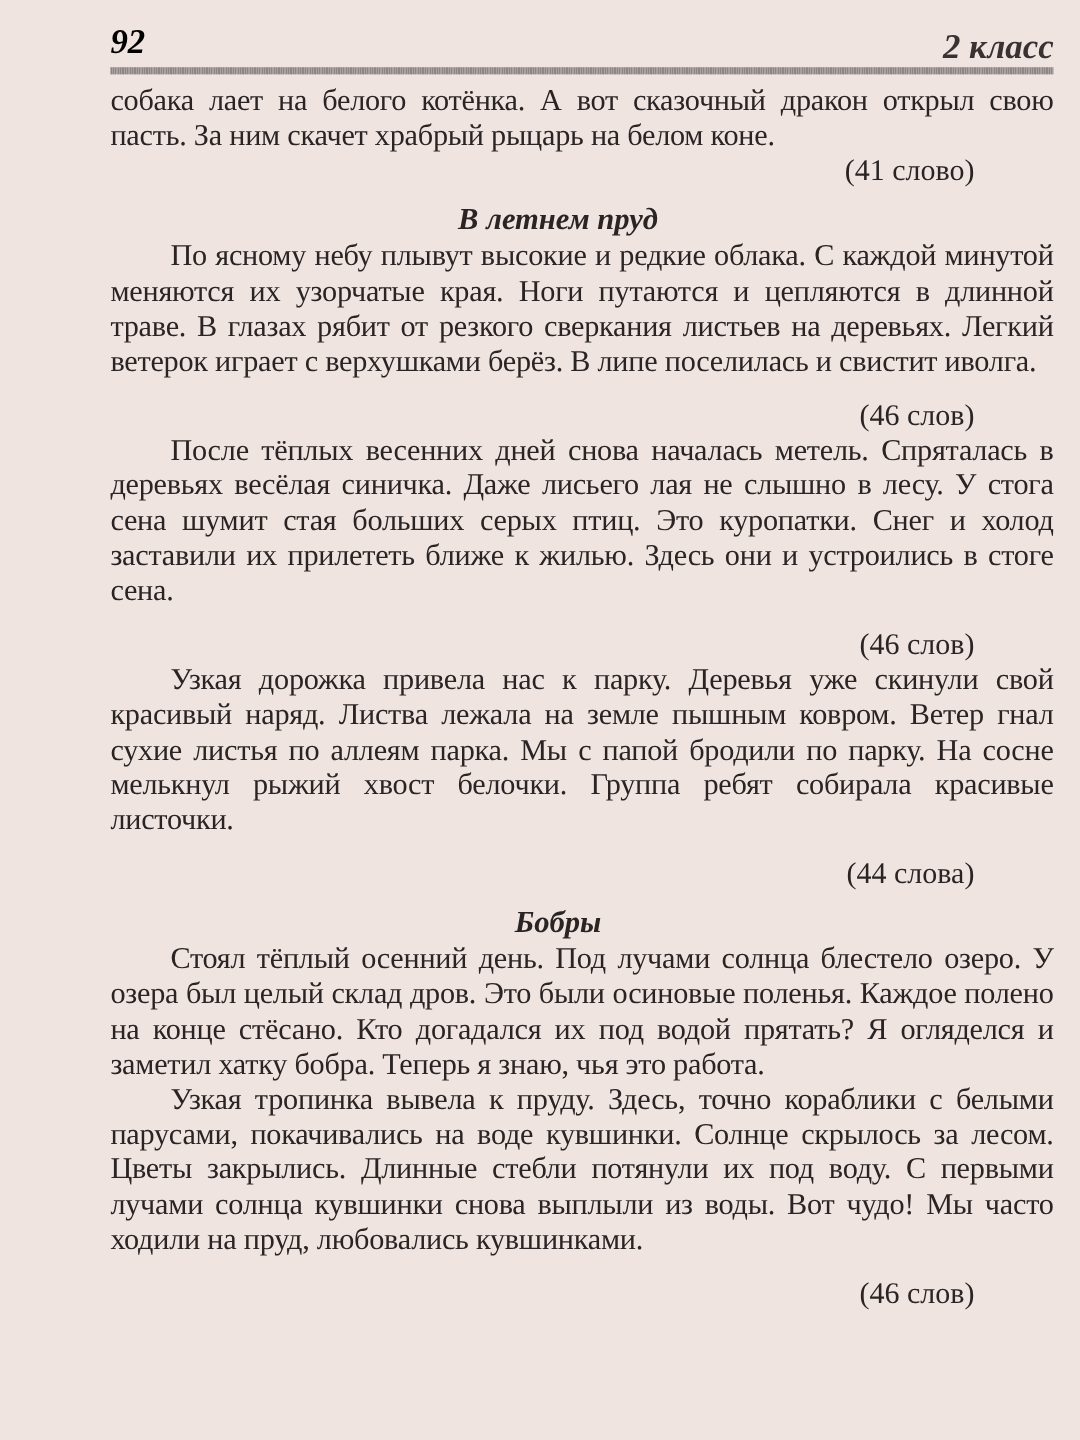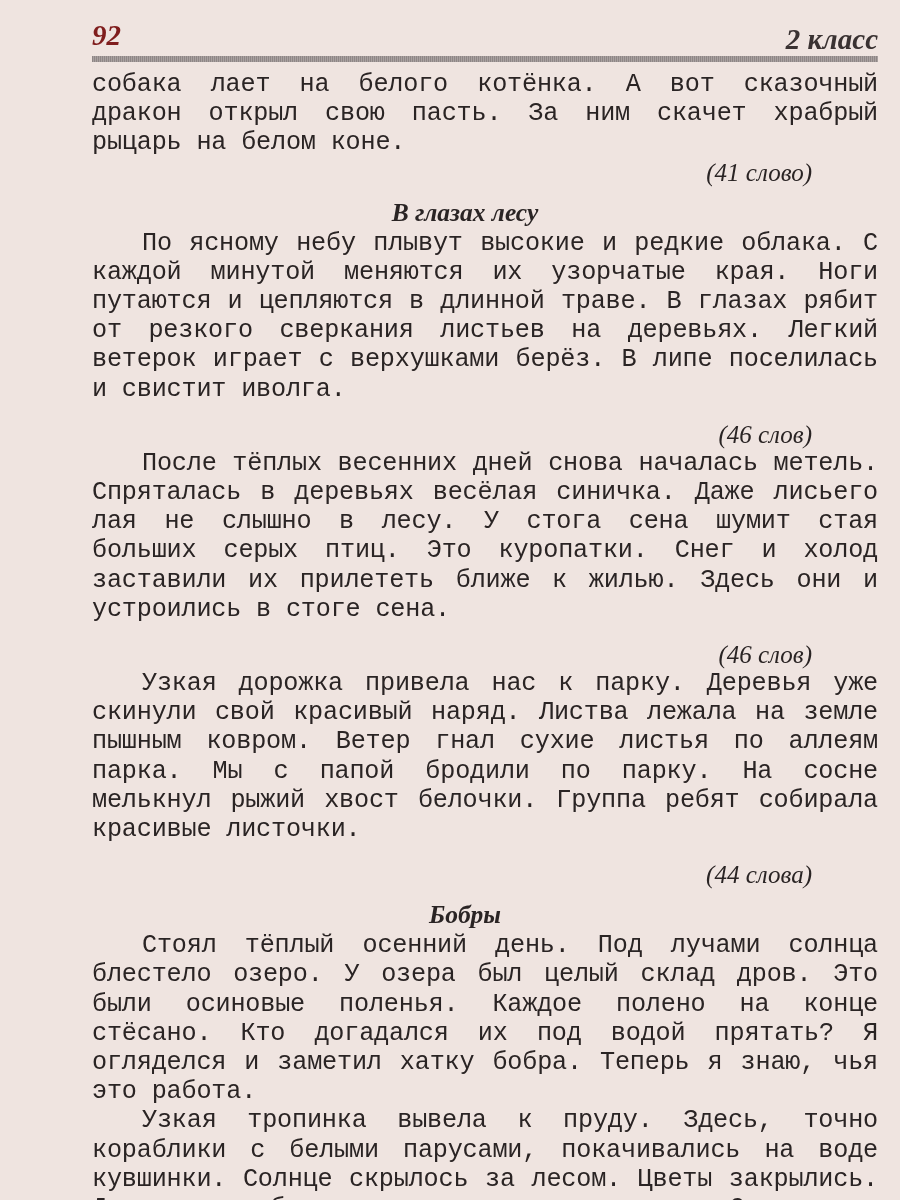--- a/index.html
+++ b/index.html
@@ -26,21 +26,21 @@
       height: 34px;
     }
     .page-number {
       position: absolute;
       left: 0;
       top: 0;
       font-size: 29px;
       font-weight: bold;
       font-style: italic;
       line-height: 30px;
-      color: #7f1d1d;
+      color: #000000;
     }
     .grade {
       position: absolute;
       right: 0;
       top: 4px;
       font-size: 29px;
       font-weight: bold;
       font-style: italic;
       line-height: 30px;
       color: #3a3232;
@@ -49,27 +49,25 @@
       height: 6px;
       margin-top: 2px;
       background: repeating-linear-gradient(90deg, #8e8686 0 1px, #a9a1a0 1px 2px);
     }
     .para {
       font-size: 25.2px;
       line-height: 29.2px;
       text-align: justify;
       margin: 0;
       letter-spacing: -0.2px;
-      font-family: Liberation Mono, monospace;
     }
     .para.indent {
       text-indent: 50px;
     }
     .count {
-      font-style: italic;
       font-size: 25px;
       line-height: 29px;
       text-align: right;
       padding-right: 66px;
       margin: 0;
     }
     .title {
       font-style: italic;
       font-weight: bold;
       font-size: 25.5px;
@@ -91,21 +89,21 @@
     <span class="grade">2 класс</span>
   </div>
   <div class="rule"></div>
 
   <div class="body-top">
     <p class="para">собака лает на белого котёнка. А вот сказочный дракон открыл свою пасть. За ним скачет храбрый рыцарь на белом коне.</p>
     <p class="count">(41 слово)</p>
   </div>
 
   <div class="sec">
-    <div class="title">В глазах лесу</div>
+    <div class="title">В летнем пруд</div>
     <p class="para indent">По ясному небу плывут высокие и редкие облака. С каждой минутой меняются их узорчатые края. Ноги путаются и цепляются в длинной траве. В глазах рябит от резкого сверкания листьев на деревьях. Легкий ветерок играет с верхушками берёз. В липе поселилась и свистит иволга.</p>
     <p class="count">(46 слов)</p>
   </div>
 
   <div class="sec">
     <p class="para indent">После тёплых весенних дней снова началась метель. Спряталась в деревьях весёлая синичка. Даже лисьего лая не слышно в лесу. У стога сена шумит стая больших серых птиц. Это куропатки. Снег и холод заставили их прилететь ближе к жилью. Здесь они и устроились в стоге сена.</p>
     <p class="count">(46 слов)</p>
   </div>
 
   <div class="sec">

